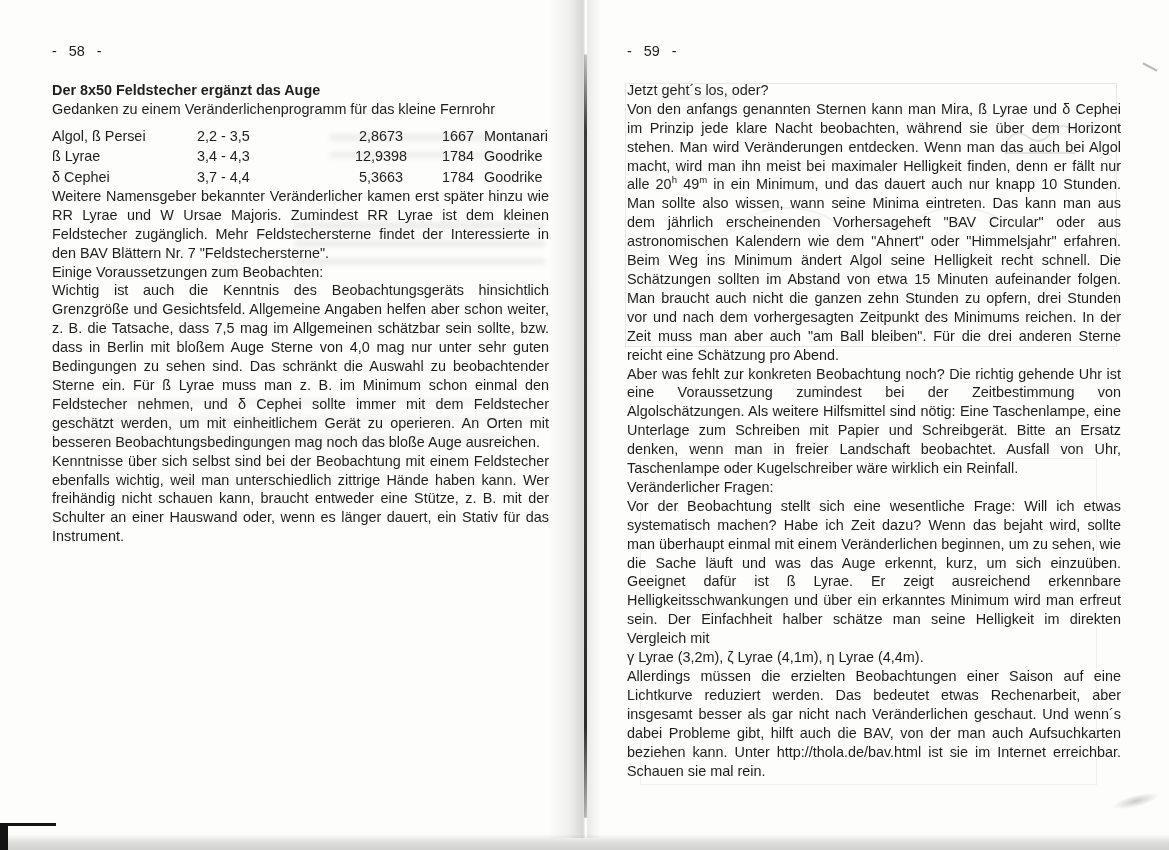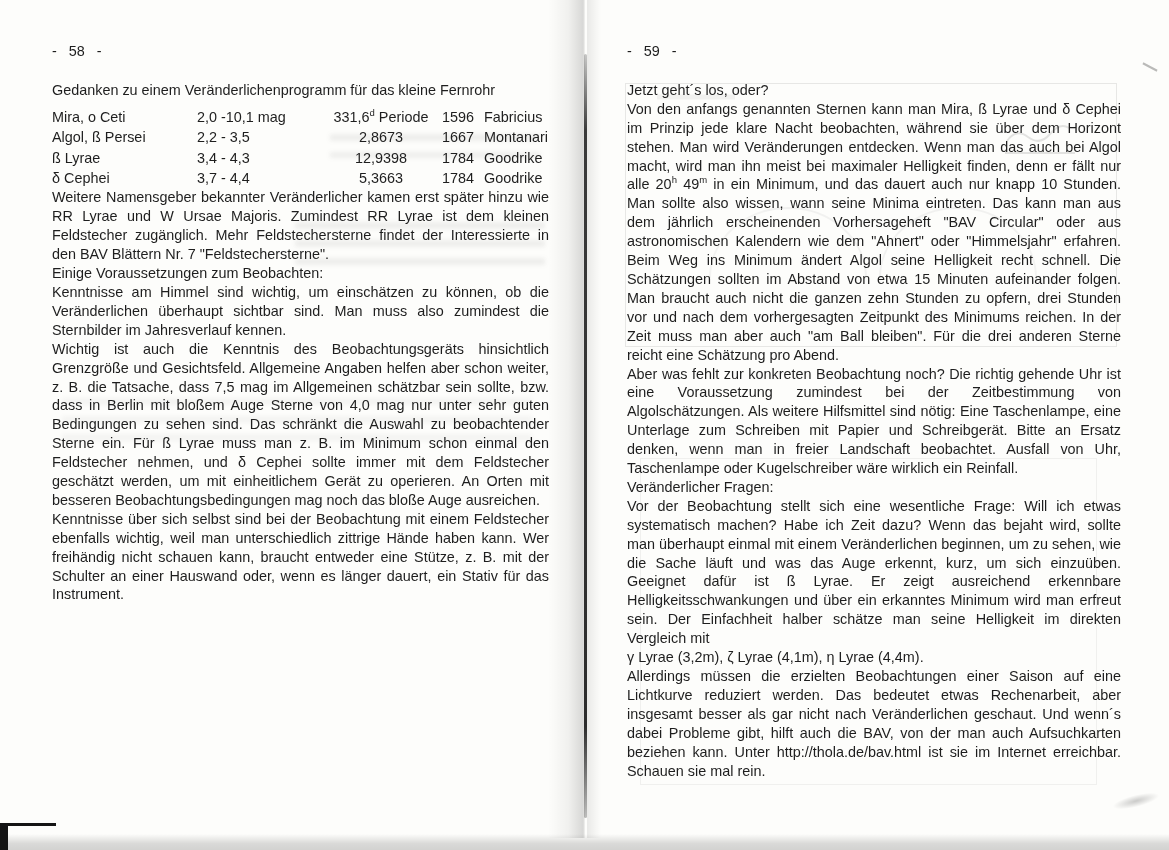--- a/index.html
+++ b/index.html
@@ -79,32 +79,26 @@
     <path d="M 32 14 h 78"></path>
   </g>
 </svg>
 <div class="bleed-bar bleed1"></div>
 <div class="bleed-bar bleed2"></div>
 <div class="bleed-bar bleed3"></div>
 
 <div class="page" id="page-left">
   <div class="pagenum">- 58 -</div>
 
+  <p class="doc-title">Der 8x50 Feldstecher ergänzt das Auge</p>
   <p class="center">Gedanken zu einem Veränderlichenprogramm für das kleine Fernrohr</p>
 
 
 
   <div class="star-table">
-    <div class="trow">
-      <span>Mira, o Ceti</span>
-      <span>2,0 -10,1 mag</span>
-      <span class="c-period"><span>331,6</span><sup>d</sup><span> Periode</span></span>
-      <span>1596</span>
-      <span>Fabricius</span>
-    </div>
     <div class="trow">
       <span>Algol, ß Persei</span>
       <span>2,2 - 3,5</span>
       <span class="c-period"><span>2,8673</span><sup></sup><span></span></span>
       <span>1667</span>
       <span>Montanari</span>
     </div>
     <div class="trow">
       <span>ß Lyrae</span>
       <span>3,4 - 4,3</span>
@@ -117,21 +111,20 @@
       <span>3,7 - 4,4</span>
       <span class="c-period"><span>5,3663</span><sup></sup><span></span></span>
       <span>1784</span>
       <span>Goodrike</span>
     </div>
   </div>
 
   <p class="mt-sm">Weitere Namensgeber bekannter Veränderlicher kamen erst später hinzu wie RR Lyrae und W Ursae Majoris. Zumindest RR Lyrae ist dem kleinen Feldstecher zugänglich. Mehr Feldstechersterne findet der Interessierte in den BAV Blättern Nr. 7 "Feldstechersterne".</p>
 
   <p class="mt-md">Einige Voraussetzungen zum Beobachten:</p>
-  <p>Kenntnisse am Himmel sind wichtig, um einschätzen zu können, ob die Veränderlichen überhaupt sichtbar sind. Man muss also zumindest die Sternbilder im Jahresverlauf kennen.</p>
 
   <p class="mt-md">Wichtig ist auch die Kenntnis des Beobachtungsgeräts hinsichtlich Grenzgröße und Gesichtsfeld. Allgemeine Angaben helfen aber schon weiter, z. B. die Tatsache, dass 7,5 mag im Allgemeinen schätzbar sein sollte, bzw. dass in Berlin mit bloßem Auge Sterne von 4,0 mag nur unter sehr guten Bedingungen zu sehen sind. Das schränkt die Auswahl zu beobachtender Sterne ein. Für ß Lyrae muss man z. B. im Minimum schon einmal den Feldstecher nehmen, und δ Cephei sollte immer mit dem Feldstecher geschätzt werden, um mit einheitlichem Gerät zu operieren. An Orten mit besseren Beobachtungsbedingungen mag noch das bloße Auge ausreichen.</p>
 
   <p class="mt-md">Kenntnisse über sich selbst sind bei der Beobachtung mit einem Feldstecher ebenfalls wichtig, weil man unterschiedlich zittrige Hände haben kann. Wer freihändig nicht schauen kann, braucht entweder eine Stütze, z. B. mit der Schulter an einer Hauswand oder, wenn es länger dauert, ein Stativ für das Instrument.</p>
 </div>
 
 <div class="page" id="page-right">
   <div class="pagenum">- 59 -</div>
 
   <p class="mt-xl">Jetzt geht´s los, oder?</p>

